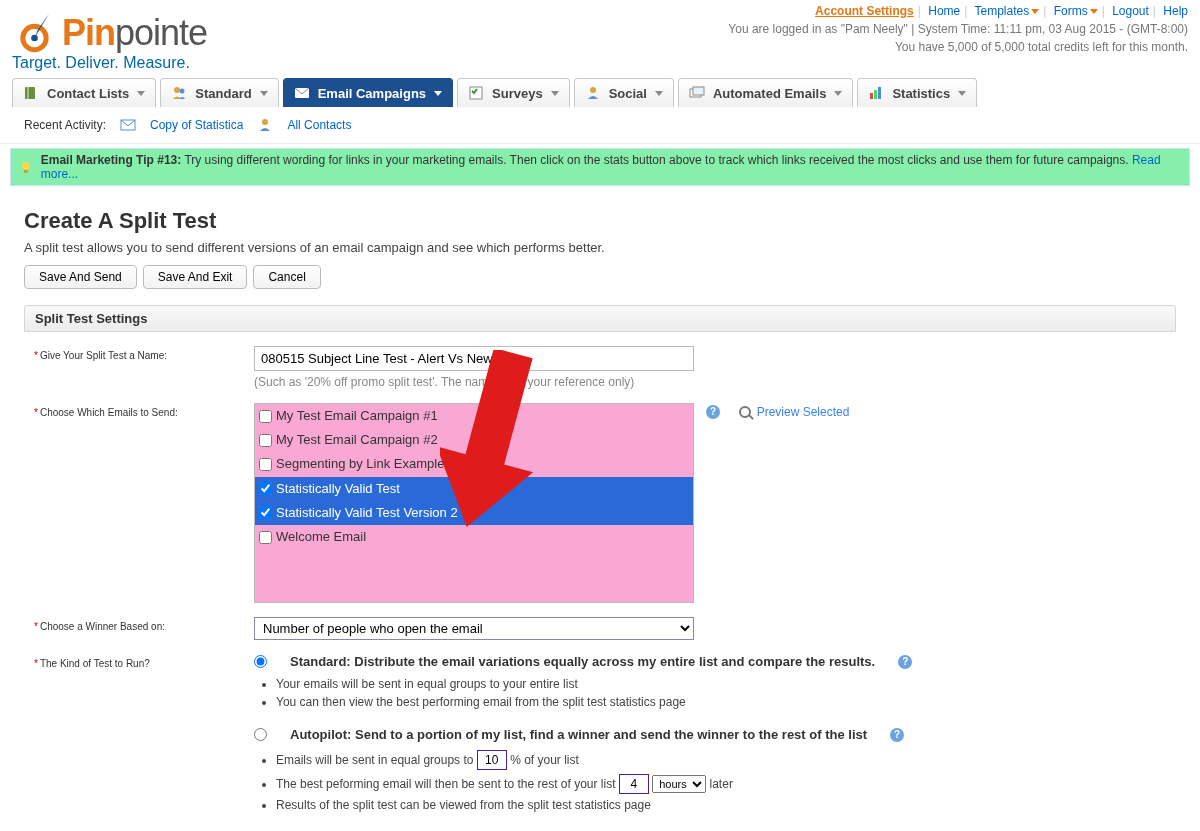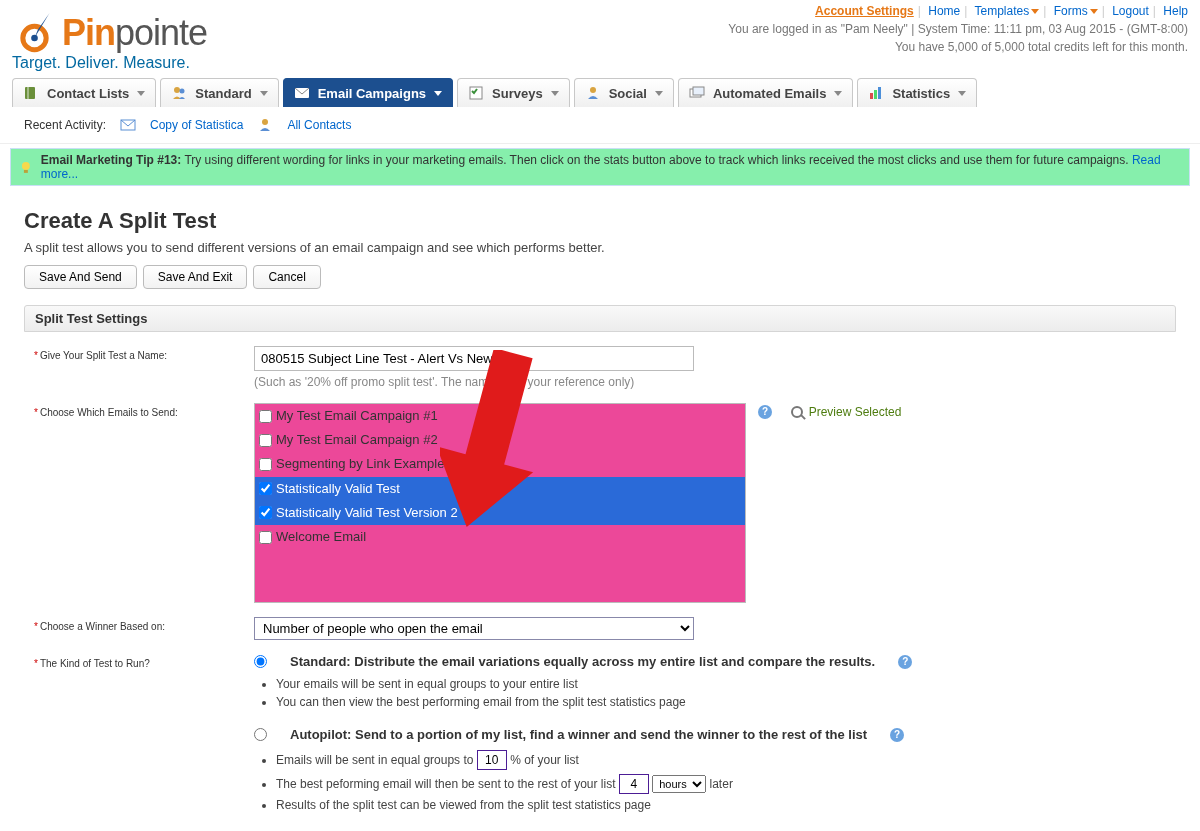--- a/index.html
+++ b/index.html
@@ -44,21 +44,21 @@
 
   .form-row { display:flex; align-items:flex-start; margin-bottom: 14px; }
   .label-col { width: 220px; font-size: 10px; padding-top: 4px; }
   .req { color: #c00; padding-right: 2px;}
   .field-col { flex: 1; }
   .note { color: #888; font-size: 12px; margin-top: 4px; }
 
   input[type=text].wide { width: 440px; padding: 4px 6px; border: 1px solid #bbb; font-size: 13px; }
   select.wide { width: 440px; padding: 2px 4px; border: 1px solid #88a; background:#fff; font-size:13px; -webkit-appearance: menulist; }
 
-  .listbox { width: 492px; height: 200px; border: 1px solid #bbb; overflow:auto; background:#ec4899; }
+  .listbox { width: 440px; height: 200px; border: 1px solid #bbb; overflow:auto; background:#f9a8d4; }
   .listbox .opt { padding: 3px 4px; font-size: 13px; cursor:pointer; display:flex; align-items:center; gap:4px; line-height:1.4;}
   .listbox .opt.selected { background: #2a6ad8; color: #fff; }
   .listbox input[type=checkbox]{ width:13px; height:13px; }
 
   .side-actions { display:inline-flex; align-items:center; gap:6px; margin-left: 12px; font-size:12px; vertical-align: top; position: relative; top:2px;}
   .help-icon { display:inline-block; width:14px; height:14px; border-radius:50%; background:#6aa3e0; color:#fff; font-size:10px; line-height:14px; text-align:center; font-weight:bold;}
   .magnify { display:inline-block; width:12px;height:12px;border:2px solid #777;border-radius:50%; position:relative;}
   .magnify::after{content:"";position:absolute;width:6px;height:2px;background:#777;right:-5px;bottom:-2px;transform:rotate(45deg);}
 
   .radio-block { margin-bottom: 16px; }
@@ -237,21 +237,21 @@
               </div>
               <div class="opt">
                 <input type="checkbox" style="">
                 <span>Welcome Email</span>
               </div>
             </div>
         <div class="side-actions">
           <span class="help-icon">?</span>
           &nbsp;&nbsp;
           <span class="magnify"></span>
-          <a style="color:#4d7c0f;">Preview Selected</a>
+          <a style="color:#3b82f6;">Preview Selected</a>
         </div>
       </div>
     </div>
 
     <div class="form-row">
       <div class="label-col"><span class="req">*</span><span>Choose a Winner Based on:</span></div>
       <div class="field-col">
         <select class="wide">
           <option>Number of people who open the email</option>
         </select>

